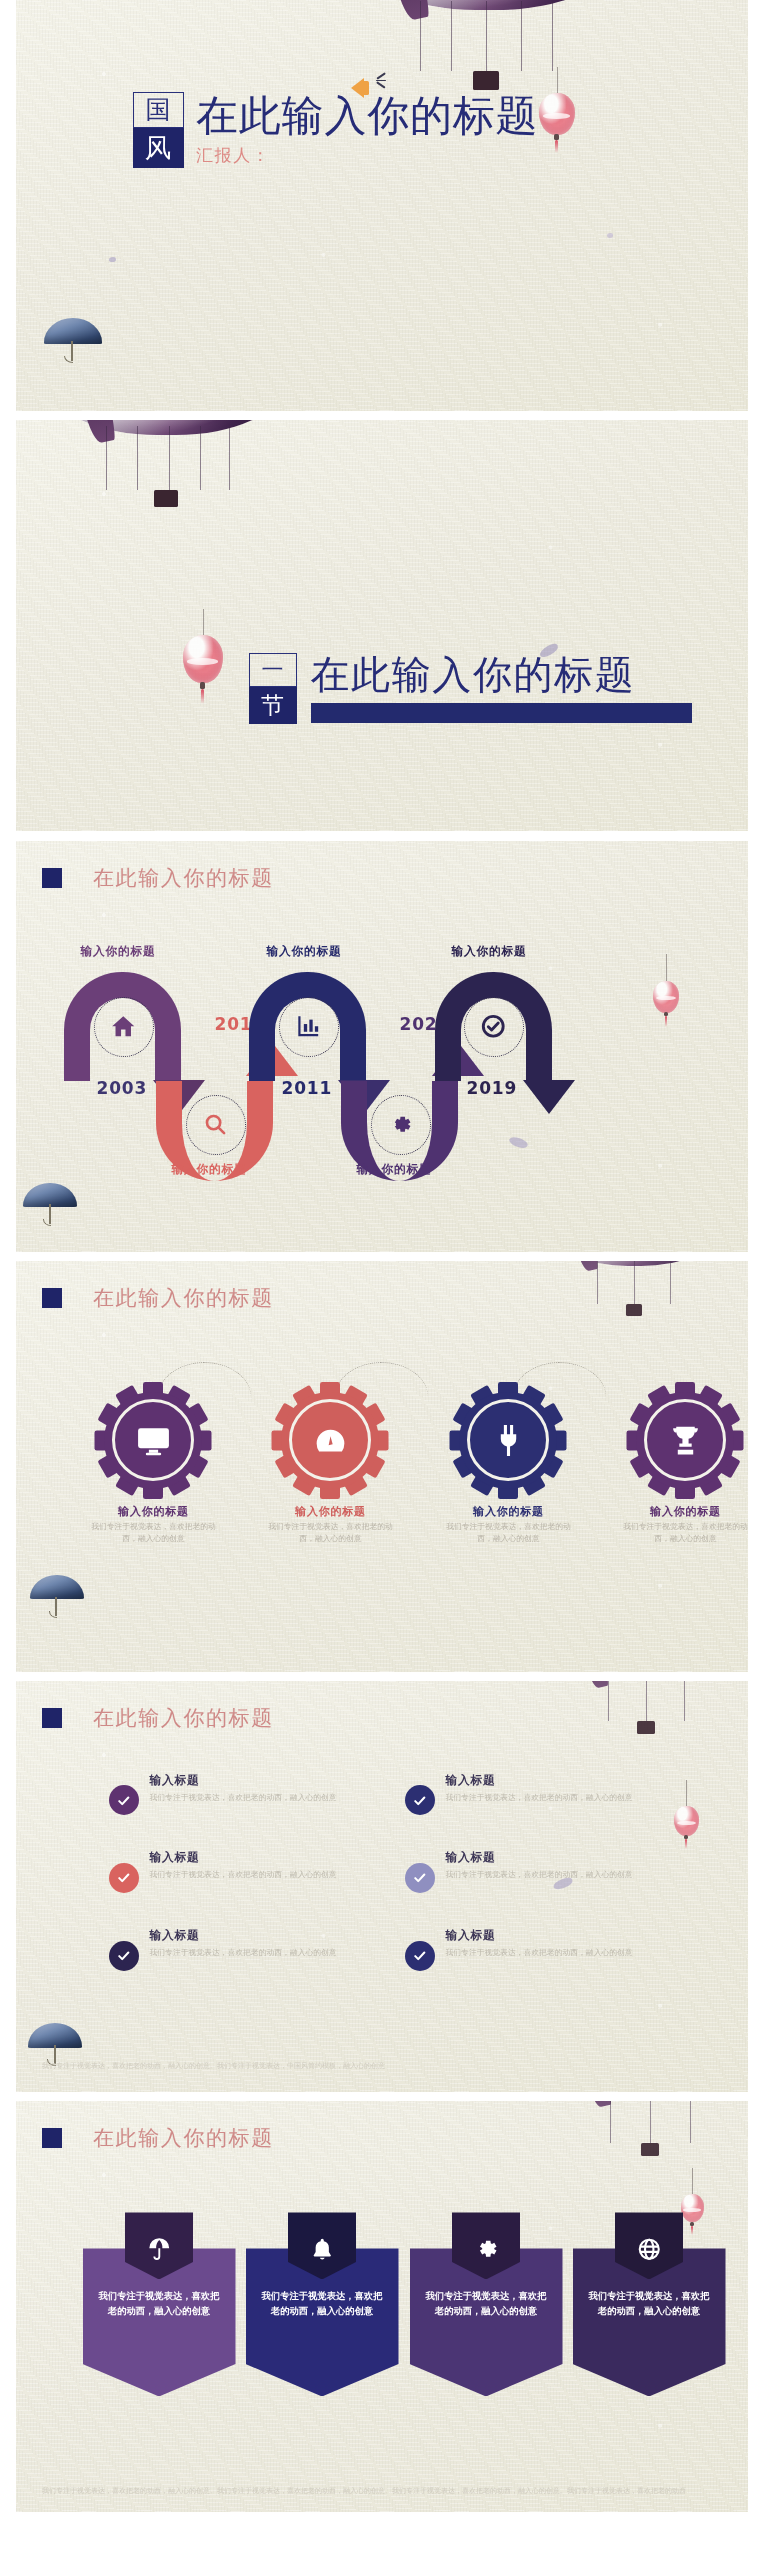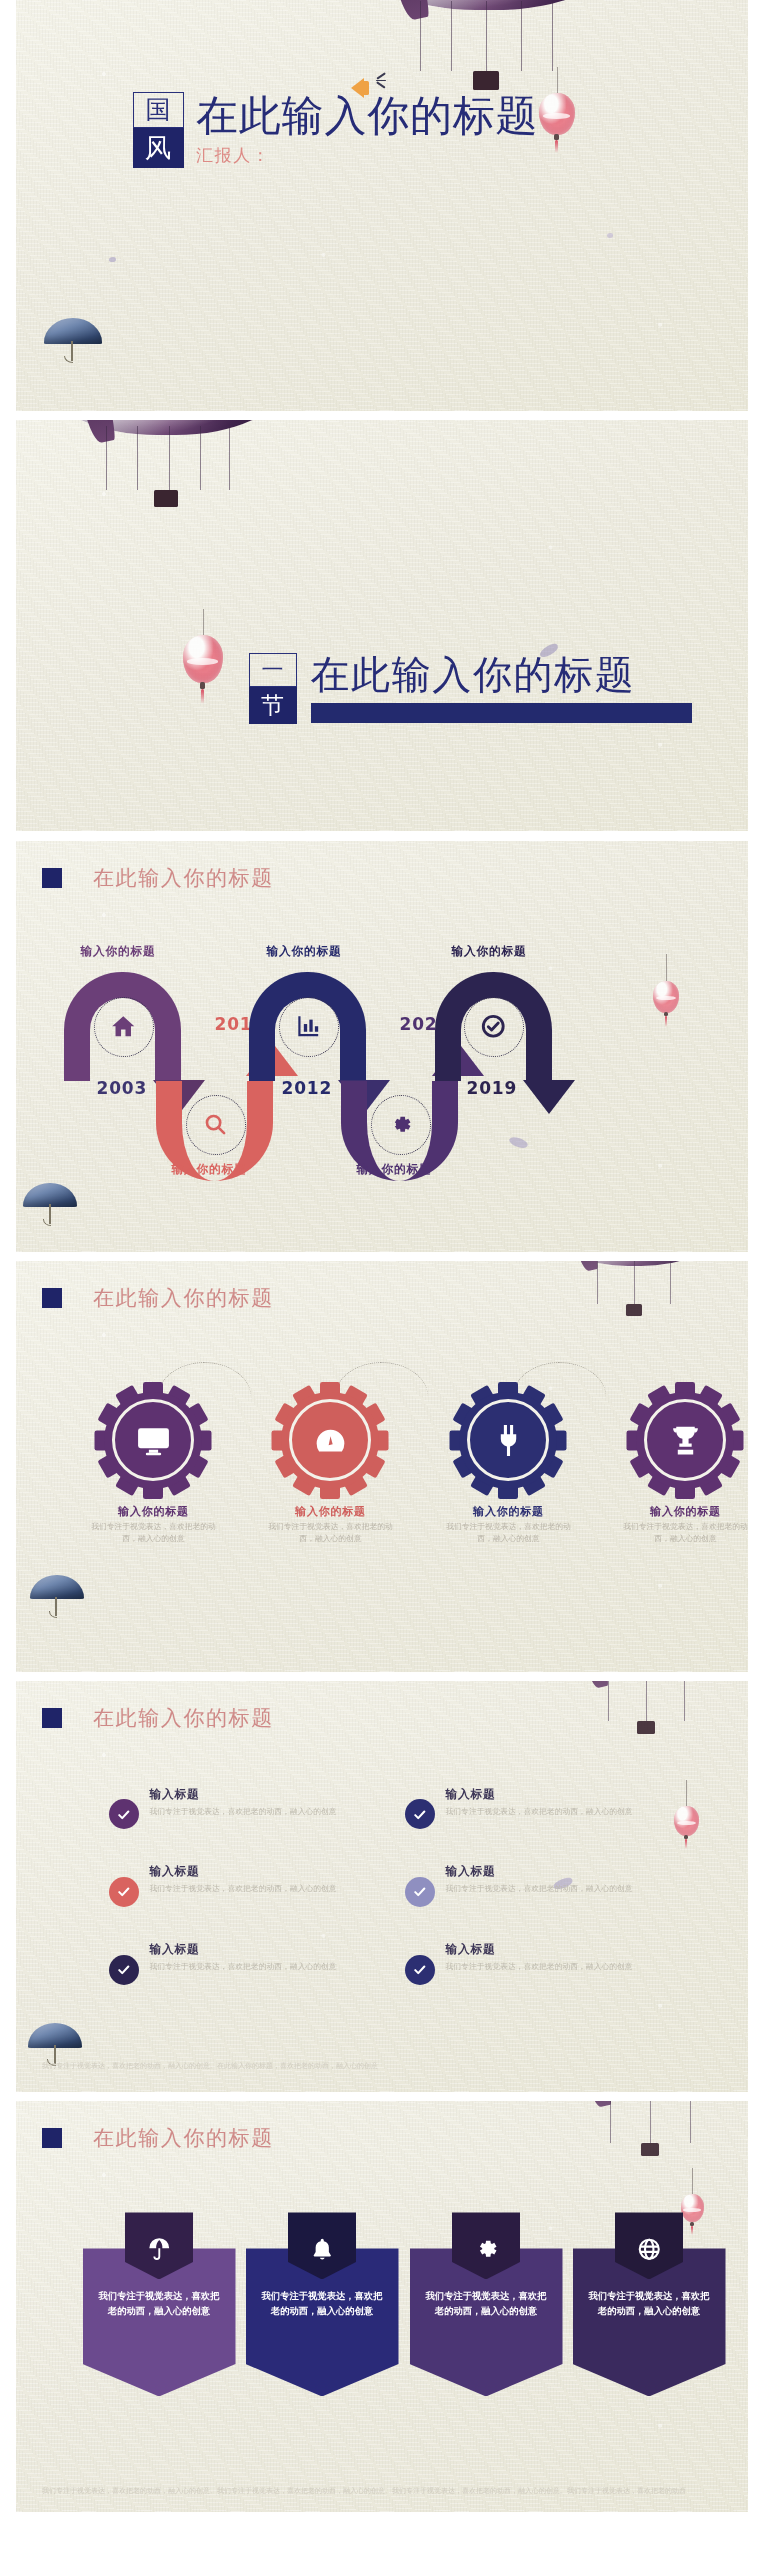--- a/index.html
+++ b/index.html
@@ -122,21 +122,21 @@
   .gear .ring{position:absolute;left:12.5px;top:12.5px;right:12.5px;bottom:12.5px;border-radius:50%;border:3.9px solid #f3f2ea;}
   .gear .ico{position:absolute;inset:0;display:flex;align-items:center;justify-content:center;}
   .gear .ico svg{width:37px;height:37px;}
   .g-cap{position:absolute;width:148px;text-align:center;font-size:11px;font-weight:bold;letter-spacing:0.8px;
     font-family:"DejaVu Sans","Liberation Sans",sans-serif;}
   .g-body{position:absolute;width:140px;text-align:center;font-size:7.8px;line-height:11.7px;color:#b9b4a8;
     font-family:"DejaVu Sans","Liberation Sans",sans-serif;}
   .curvedot{position:absolute;width:93px;height:34px;border-top:1.6px dotted #9a968c;border-radius:50%/100% 100% 0 0;}
 
   
-  .checks{position:absolute;left:0;top:101px;width:732px;height:257px;}
+  .checks{position:absolute;left:0;top:87px;width:732px;height:257px;}
   .chk-item{position:absolute;width:296px;display:flex;align-items:flex-start;}
   .chk-ico{flex:0 0 30px;width:30px;height:30px;border-radius:50%;display:flex;align-items:center;justify-content:center;margin-top:12.5px;}
   .chk-ico svg{width:15.6px;height:15.6px;}
   .chk-txt{margin-left:11px;}
   .chk-h{font-size:11.7px;font-weight:bold;letter-spacing:0.8px;color:#3d3656;
     font-family:"DejaVu Sans","Liberation Sans",sans-serif;}
   .chk-b{margin-top:3.9px;font-size:7.8px;line-height:11.7px;color:#bdb9ad;width:210px;
     font-family:"DejaVu Sans","Liberation Sans",sans-serif;}
   .foot-note{position:absolute;left:26.5px;bottom:20px;width:677px;font-size:7px;line-height:11px;color:#cfcbbf;
     font-family:"DejaVu Sans","Liberation Sans",sans-serif;}
@@ -288,21 +288,21 @@
       <div class="arch" style="left:233px;top:59px;width:117px;height:109px;border-width:26.5px;border-color:#262a6b;border-radius:58px 58px 0 0;"></div>
       <div class="arch-lbl" style="left:251px;top:31px;color:#262a6b;">输入你的标题</div>
       <div class="dotcircle" style="left:263px;top:84px;">
         <svg viewBox="0 0 24 24" fill="#262a6b">
             <path d="M3 3h2v16h16v2H3z"></path>
             <rect x="8" y="10" width="3" height="7"></rect>
             <rect x="13" y="6" width="3" height="11"></rect>
             <rect x="18" y="12" width="3" height="5"></rect>
           </svg>
       </div>
-      <div class="yr" style="left:266px;top:165px;color:#262a6b;">2012</div>
+      <div class="yr" style="left:266px;top:165px;color:#262a6b;">2011</div>
       <div class="tri" style="left:322px;top:167px;border-left:26.5px solid transparent;border-right:26.5px solid transparent;border-top:34px solid #3b2f6d;"></div>
 
       <div class="arch" style="left:325px;top:168px;width:117px;height:100px;border-width:26.5px;border-color:#4f3270;border-top:none;border-radius:0 0 58px 58px;"></div>
       <div class="dotcircle" style="left:355px;top:182px;">
         <svg viewBox="0 0 24 24" fill="#4f3270">
             <path d="M12 8a4 4 0 100 8 4 4 0 000-8zm9.3 5.6-2-1.2a7.7 7.7 0 000-0.8l2-1.2-2-3.4-2.1 1a7.6 7.6 0 00-.7-.4l-.3-2.3h-4l-.3 2.3-.7.4-2.1-1-2 3.4 2 1.2v.8l-2 1.2 2 3.4 2.1-1 .7.4.3 2.3h4l.3-2.3.7-.4 2.1 1z"></path>
           </svg>
       </div>
       <div class="arch-lbl" style="left:341px;top:249px;color:#4f3270;">输入你的标题</div>
       <div class="yr" style="left:384px;top:101px;color:#4f3270;">2025</div>
@@ -596,21 +596,21 @@
           <svg viewBox="0 0 24 24" fill="none" stroke="#fff" stroke-width="3.2" stroke-linecap="round" stroke-linejoin="round">
               <path d="M5 12.5l4.6 4.6L19 7"></path>
             </svg>
         </div>
         <div class="chk-txt">
           <div class="chk-h">输入标题</div>
           <div class="chk-b">我们专注于视觉表达，喜欢把老的动西，融入心的创意</div>
         </div>
       </div>
     </div>
-    <div class="foot-note">我们专注于视觉表达，喜欢把老的动西，融入心的创意。在此输入你的标题，喜欢把老的动西，融入心的创意</div>
+    <div class="foot-note">我们专注于视觉表达，喜欢把老的动西，融入心的创意。我们专注于视觉表达，中国风简约模板，融入心的创意</div>
   </section>
 
   <section class="slide">
     <div class="hd">
       <div class="sq"></div>
       <div class="tx">在此输入你的标题</div>
     </div>
     <div class="swan" style="left:545px;top:-101px;width:179px;height:162px;opacity:.9;">
       <div class="neck"></div>
       <div class="strings">

